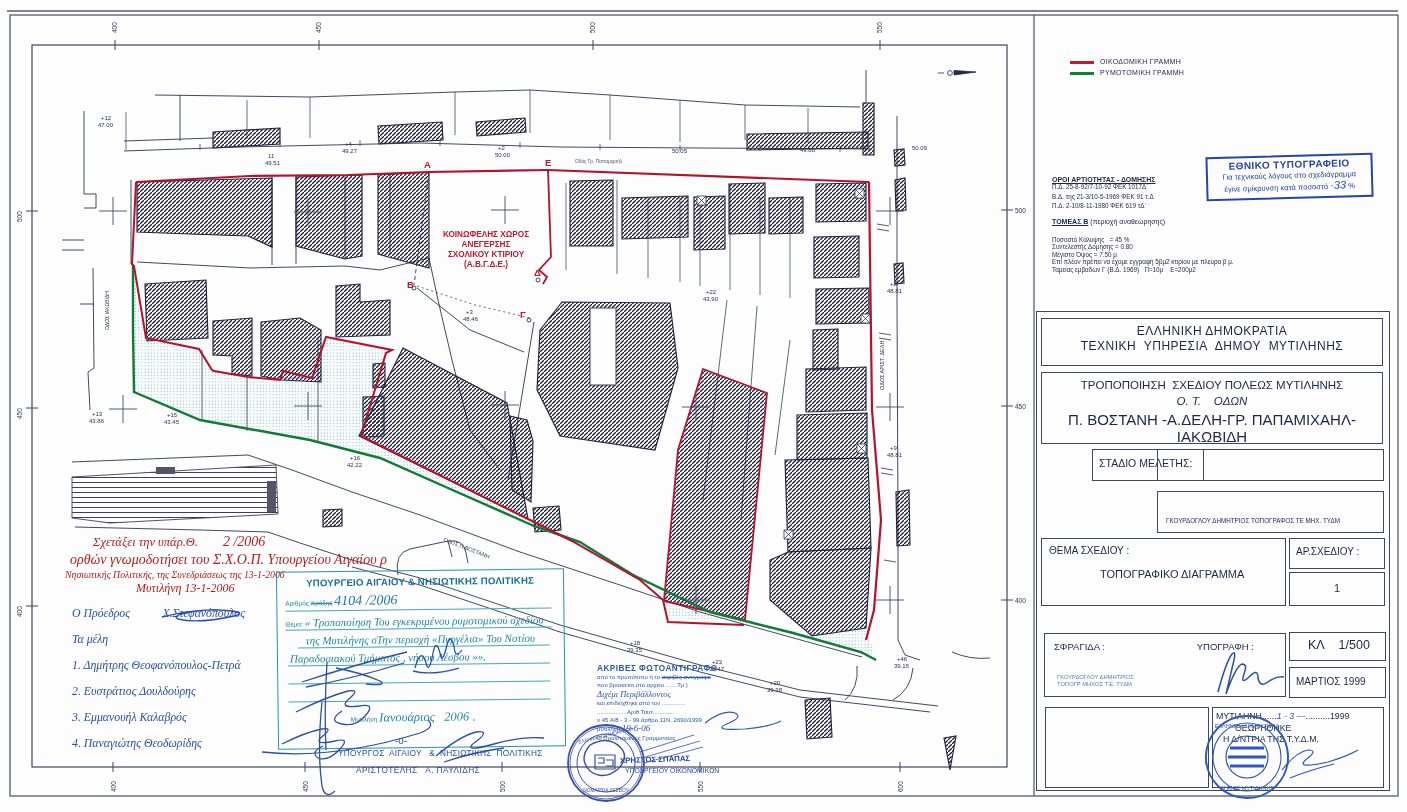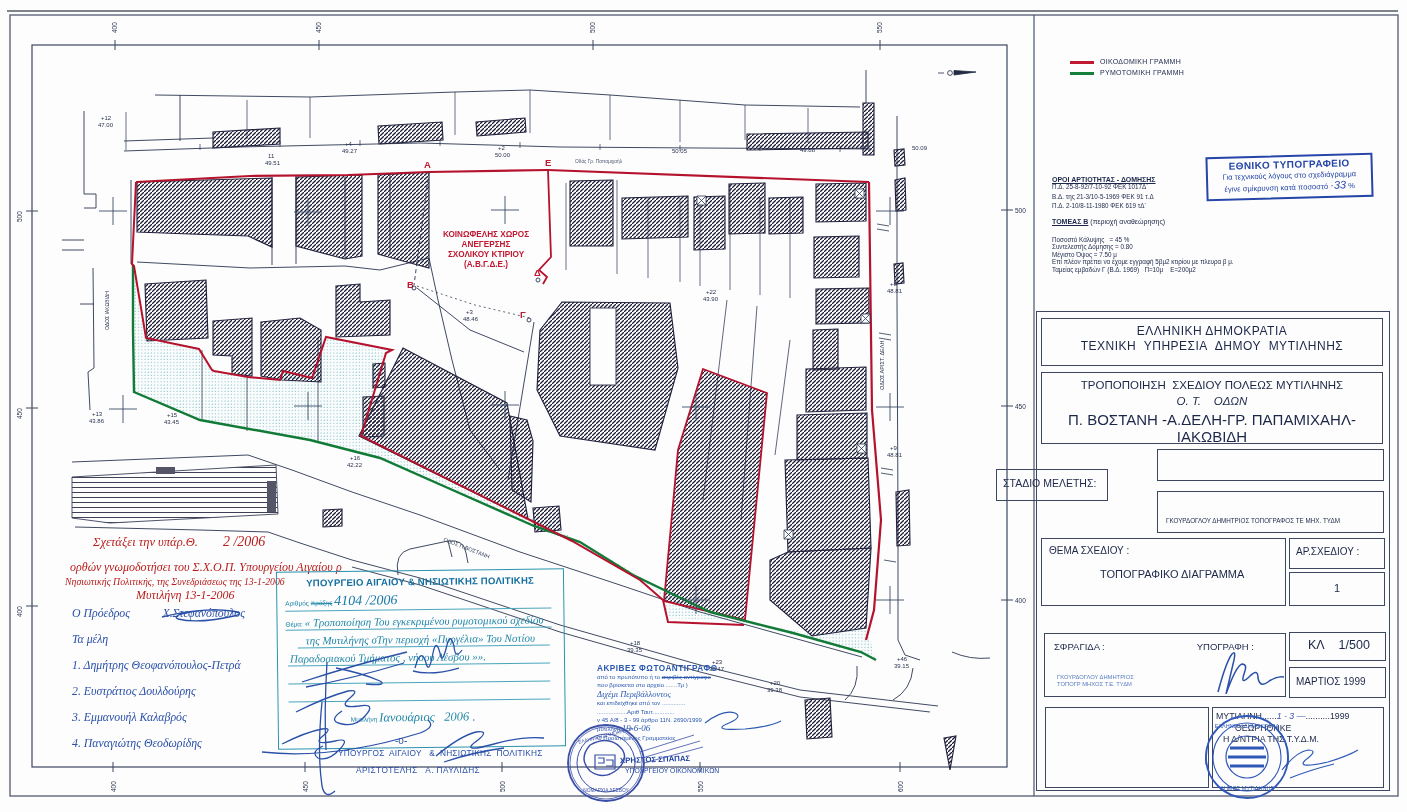--- a/index.html
+++ b/index.html
@@ -380,21 +380,21 @@
 <div style="font-size:12px;margin-top:5px;letter-spacing:0.5px;">ΕΛΛΗΝΙΚΗ ΔΗΜΟΚΡΑΤΙΑ</div>
 <div style="font-size:12px;margin-top:1px;letter-spacing:0.5px;">ΤΕΧΝΙΚΗ&nbsp; ΥΠΗΡΕΣΙΑ&nbsp; ΔΗΜΟΥ&nbsp; ΜΥΤΙΛΗΝΗΣ</div>
 </div>
 
 <div class="abs nav" style="left:1041px;top:372px;width:340px;height:70px;border:1.2px solid #3d4760;text-align:center;">
 <div style="font-size:11.5px;margin-top:6px;">ΤΡΟΠΟΠΟΙΗΣΗ&nbsp; ΣΧΕΔΙΟΥ ΠΟΛΕΩΣ ΜΥΤΙΛΗΝΗΣ</div>
 <div style="font-size:11.5px;margin-top:4px;font-style:italic;">Ο. Τ.&nbsp;&nbsp;&nbsp; ΟΔΩΝ</div>
 <div style="font-size:15px;margin-top:4px;">Π. ΒΟΣΤΑΝΗ -Α.ΔΕΛΗ-ΓΡ. ΠΑΠΑΜΙΧΑΗΛ-ΙΑΚΩΒΙΔΗ</div>
 </div>
 
-<div class="abs nav" style="left:996px;top:449px;width:110px;height:30px;border:1.2px solid #3d4760;margin-top:20px;">
+<div class="abs nav" style="left:1092px;top:449px;width:110px;height:30px;border:1.2px solid #3d4760;">
 <div style="font-size:10.5px;margin:7px 0 0 6px;">ΣΤΑΔΙΟ ΜΕΛΕΤΗΣ:</div>
 </div>
 
 <div class="abs" style="left:1157px;top:449px;width:225px;height:30px;border:1.2px solid #3d4760;"></div>
 
 
 <div class="abs nav" style="left:1157px;top:491px;width:225px;height:40px;border:1.2px solid #3d4760;">
 <div style="font-size:6.3px;margin:25px 0 0 8px;">ΓΚΟΥΡΔΟΓΛΟΥ ΔΗΜΗΤΡΙΟΣ ΤΟΠΟΓΡΑΦΟΣ ΤΕ ΜΗΧ. ΤΥΔΜ</div>
 </div>
 
@@ -427,21 +427,21 @@
 <div class="abs" style="left:1045px;top:707px;width:162px;height:79px;border:1.2px solid #3d4760;"></div>
 
 <div class="abs nav" style="left:1212px;top:707px;width:170px;height:79px;border:1.2px solid #3d4760;overflow:visible;">
 <div style="font-size:8.8px;margin:3px 0 0 3px;">ΜΥΤΙΛΗΝΗ......<span style="color:#3a55b0;font-style:italic;">1 - 3 —</span>..........1999</div>
 <div style="font-size:8.8px;margin:2px 0 0 22px;">ΘΕΩΡΗΘΗΚΕ</div>
 <div style="font-size:8.8px;margin:1px 0 0 10px;">Η Δ/ΝΤΡΙΑ ΤΗΣ Τ.Υ.Δ.Μ.</div>
 </div>
 
 <div class="abs" style="left:88px;top:534px;width:400px;color:#b91c1c;font-family:'Liberation Serif',serif;font-style:italic;">
 <div style="font-size:12.5px;margin-left:5px;">Σχετάξει την υπάρ.Θ.&nbsp;&nbsp;&nbsp;&nbsp;&nbsp;&nbsp;&nbsp; <span style="font-size:14px;">2 /2006</span></div>
-<div style="font-size:12px;margin-left:-18px;margin-top:10px;">ορθών γνωμοδοτήσει του Σ.Χ.Ο.Π. Υπουργείου Αιγαίου ρ</div>
+<div style="font-size:14px;margin-left:-18px;margin-top:2px;">ορθών γνωμοδοτήσει του Σ.Χ.Ο.Π. Υπουργείου Αιγαίου ρ</div>
 <div style="font-size:9.8px;margin-left:-23px;margin-top:1px;">Νησιωτικής Πολιτικής, της Συνεδριάσεως της 13-1-2006</div>
 <div style="font-size:12px;margin-left:48px;margin-top:1px;">Μυτιλήνη 13-1-2006</div>
 </div>
 
 <div class="abs" style="left:72px;top:600px;width:360px;color:#2a50a8;font-family:'Liberation Serif',serif;font-style:italic;font-size:11.8px;line-height:26px;">
 <div>Ο Πρόεδρος &nbsp;&nbsp;&nbsp;&nbsp;&nbsp;&nbsp;&nbsp;&nbsp;&nbsp; Χ.Στεφανόπουλος</div>
 <div>Τα μέλη</div>
 <div>1. Δημήτρης Θεοφανόπουλος-Πετρά</div>
 <div>2. Ευστράτιος Δουλδούρης</div>
 <div>3. Εμμανουήλ Καλαβρός</div>

